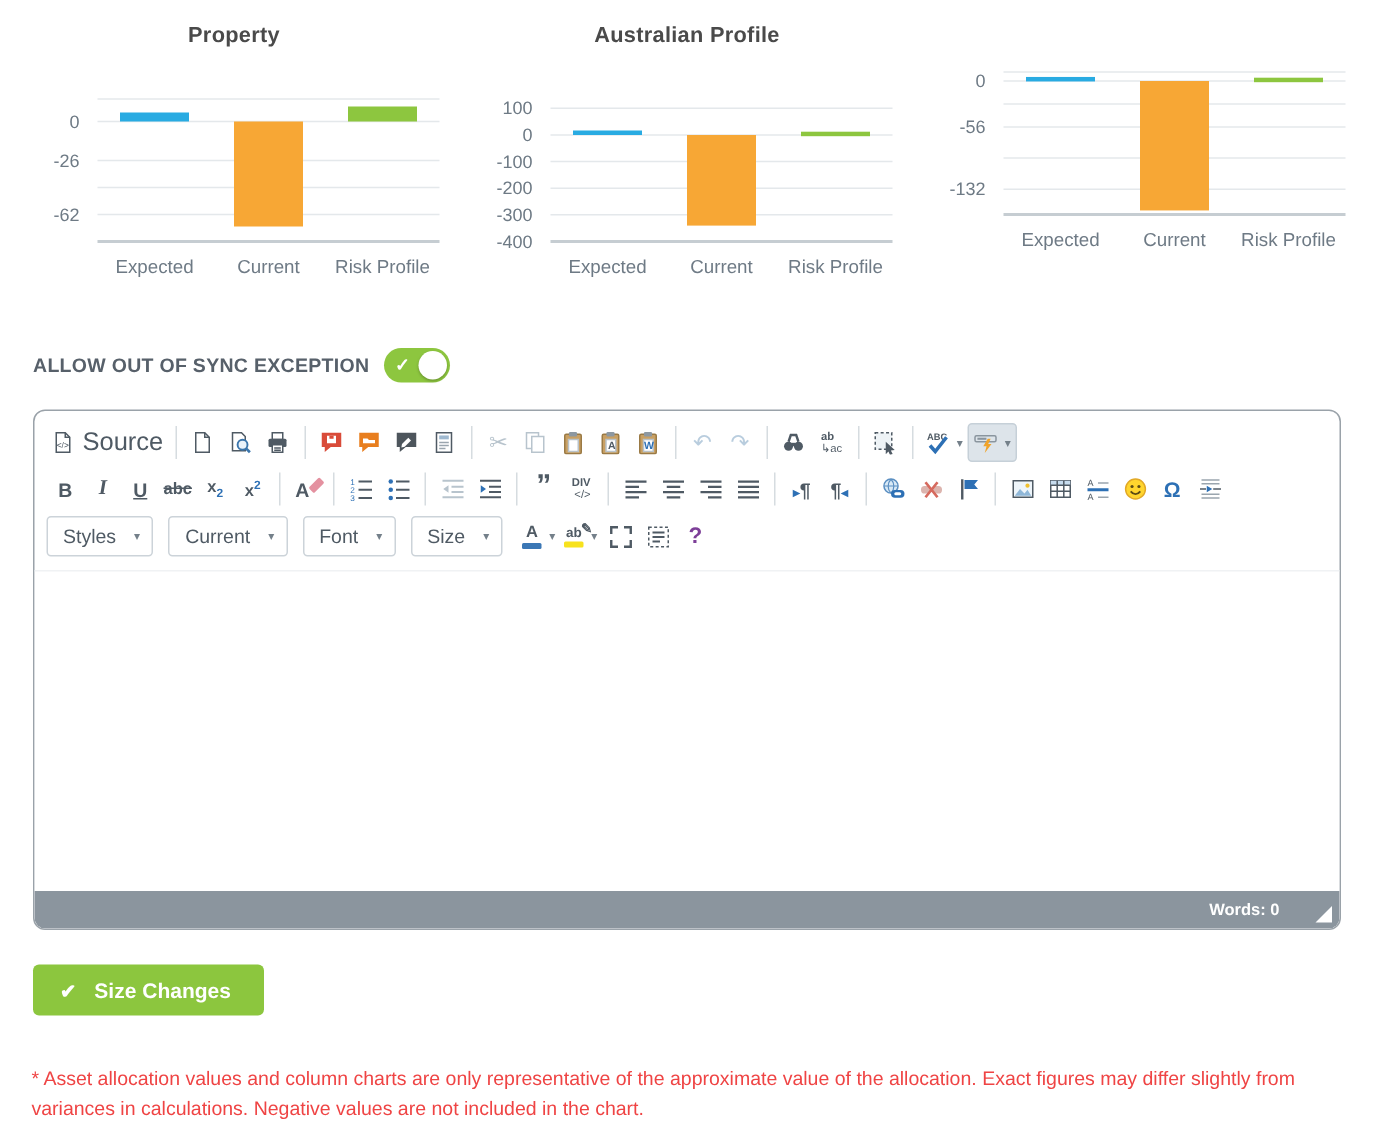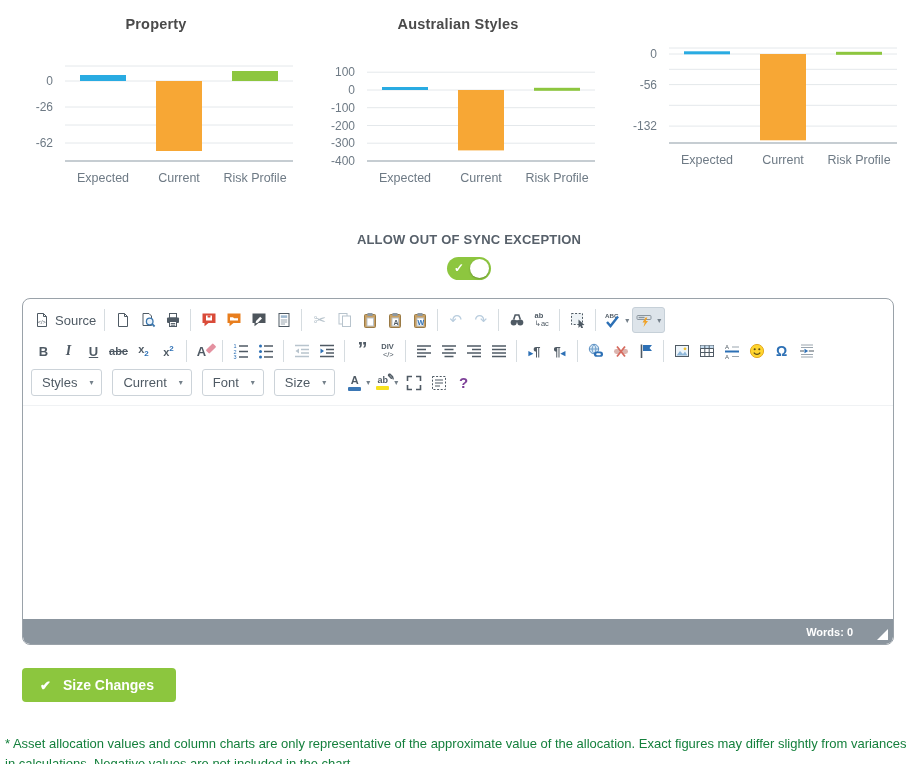--- a/index.html
+++ b/index.html
@@ -11,38 +11,38 @@
   }
   
   .charts-row { display:flex; gap:10px; padding:14px 24px 0 10px; }
   .chart { width:292px; }
   .chart h3 { text-align:center; font-size:14.5px; color:#4a4a4a; letter-spacing:.2px; padding-top:2px; }
   .chart svg { display:block; margin-top:26px; overflow:visible; }
   svg text { font-family:"Liberation Sans", sans-serif; }
   .ytick { fill:#6e7a85; font-size:12px; }
   .cat   { fill:#6e7a85; font-size:12.5px; }
   
-  .toggle-row { display:flex; align-items:center; gap:10px; margin:46px 0 0 22px;flex-direction:column; }
+  .toggle-row { display:flex; align-items:center; gap:10px; margin:46px 0 0 22px; }
   .toggle-label { font-size:13px; font-weight:700; color:#57606a; letter-spacing:.2px; }
   .switch { position:relative; width:44px; height:23px; background:#8dc63f; border-radius:12px; cursor:pointer; }
   .switch .chk { position:absolute; left:7px; top:4px; color:#fff; font-size:12px; font-weight:700; line-height:1.2; }
   .switch .knob { position:absolute; right:2px; top:2px; width:19px; height:19px; background:#fff; border-radius:50%; box-shadow:0 1px 2px rgba(0,0,0,.25); }
   
   .editor { margin:18px 22px 0 22px; border:1px solid #9aa2a9; border-radius:8px; background:#fff; overflow:hidden; }
   .toolbar { padding:8px 8px 4px 8px; }
   .trow { display:flex; align-items:center; flex-wrap:wrap; margin-bottom:5px; }
   .tbtn { display:inline-flex; align-items:center; justify-content:center; gap:3px;
           min-width:25px; height:26px; padding:0 3px; border:none; background:transparent;
           color:#4f5a64; cursor:pointer; border-radius:3px; font-family:inherit; }
   .tbtn .ig { display:inline-flex; align-items:center; justify-content:center; }
   .tbtn.active { background:#dde4ea; border:1px solid #c6d0d8; }
   .tbtn.disabled { color:#b8c4cd; cursor:default; }
   .tbtn.dis-blue { color:#b9cdde; }
   .tsep { width:1px; height:22px; background:#d6dce0; margin:0 5px; display:inline-block; }
-  .lbl { font-size:13px; color:#4f5a64; margin-left:2px; }
+  .lbl { font-size:17px; color:#4f5a64; margin-left:2px; }
   .caret { font-size:8px; color:#74808a; margin-left:2px; }
   .tg { font-size:13px; font-weight:700; font-style:normal; }
   .tg.it { font-style:italic; font-family:"Liberation Serif", serif; font-size:14px; }
   .tg.sm { font-size:11px; font-weight:700; }
   .tg sub, .tg sup { font-size:8px; color:#2d70b5; }
   .tg.qt { font-size:20px; line-height:10px; height:14px; display:inline-block; }
   .tg.om { color:#2d70b5; font-size:14px; }
   .tg.q2 { color:#7d3f98; font-size:15px; }
   .tg.arr { font-size:15px; font-weight:400; }
   .bl { color:#2d70b5; font-size:9px; }
@@ -63,21 +63,21 @@
   .statusbar { position:relative; height:25px; background:#8b959e; border-radius:0 0 7px 7px;
                display:flex; align-items:center; justify-content:flex-end; padding-right:40px; }
   .statusbar .words { color:#fff; font-size:11px; font-weight:700; }
   .resize-tri { position:absolute; right:5px; bottom:4px; width:0; height:0;
                 border-left:11px solid transparent; border-bottom:11px solid #fff; }
   
   .save-btn { display:inline-flex; align-items:center; gap:12px; margin:23px 0 0 22px;
               background:#8cc63e; color:#fff; border:none; border-radius:4px;
               padding:9px 22px 9px 18px; font-size:14px; font-weight:700; cursor:pointer; font-family:inherit; }
   .save-btn .chk { font-size:13px; }
-  .footnote { margin:32px 8px 0 5px; font-size:13px; line-height:1.55; color:#15803d; }
+  .footnote { margin:32px 8px 0 21px; font-size:13px; line-height:1.55; color:#ef4444; }
 </style>
 </head>
 <body>
 
 
 
 <div class="charts-row">
   <div class="chart">
     <h3>Property</h3>
     <svg width="292" height="128" viewBox="0 0 292 128">
@@ -92,21 +92,21 @@
         <text class="ytick" x="43" y="89.0" text-anchor="end">-62</text>
         <rect x="70.0" y="17.0" width="46" height="6.0" fill="#29abe2"></rect>
         <rect x="146.0" y="23.0" width="46" height="70.0" fill="#f7a735"></rect>
         <rect x="222.0" y="13.0" width="46" height="10.0" fill="#8dc63f"></rect>
         <text class="cat" x="93.0" y="124" text-anchor="middle">Expected</text>
         <text class="cat" x="169.0" y="124" text-anchor="middle">Current</text>
         <text class="cat" x="245.0" y="124" text-anchor="middle">Risk Profile</text>
       </svg>
   </div>
   <div class="chart">
-    <h3>Australian Styles</h3>
+    <h3>Australian Profile</h3>
     <svg width="292" height="128" viewBox="0 0 292 128">
         <line x1="55" x2="283" y1="14.2" y2="14.2" stroke="#e4e8eb" stroke-width="1"></line>
         <line x1="55" x2="283" y1="32.0" y2="32.0" stroke="#e4e8eb" stroke-width="1"></line>
         <line x1="55" x2="283" y1="49.7" y2="49.7" stroke="#e4e8eb" stroke-width="1"></line>
         <line x1="55" x2="283" y1="67.5" y2="67.5" stroke="#e4e8eb" stroke-width="1"></line>
         <line x1="55" x2="283" y1="85.2" y2="85.2" stroke="#e4e8eb" stroke-width="1"></line>
         <line x1="55" x2="283" y1="103" y2="103" stroke="#c6cdd2" stroke-width="2"></line>
         <text class="ytick" x="43" y="18.2" text-anchor="end">100</text>
         <text class="ytick" x="43" y="36.0" text-anchor="end">0</text>
         <text class="ytick" x="43" y="53.7" text-anchor="end">-100</text>

